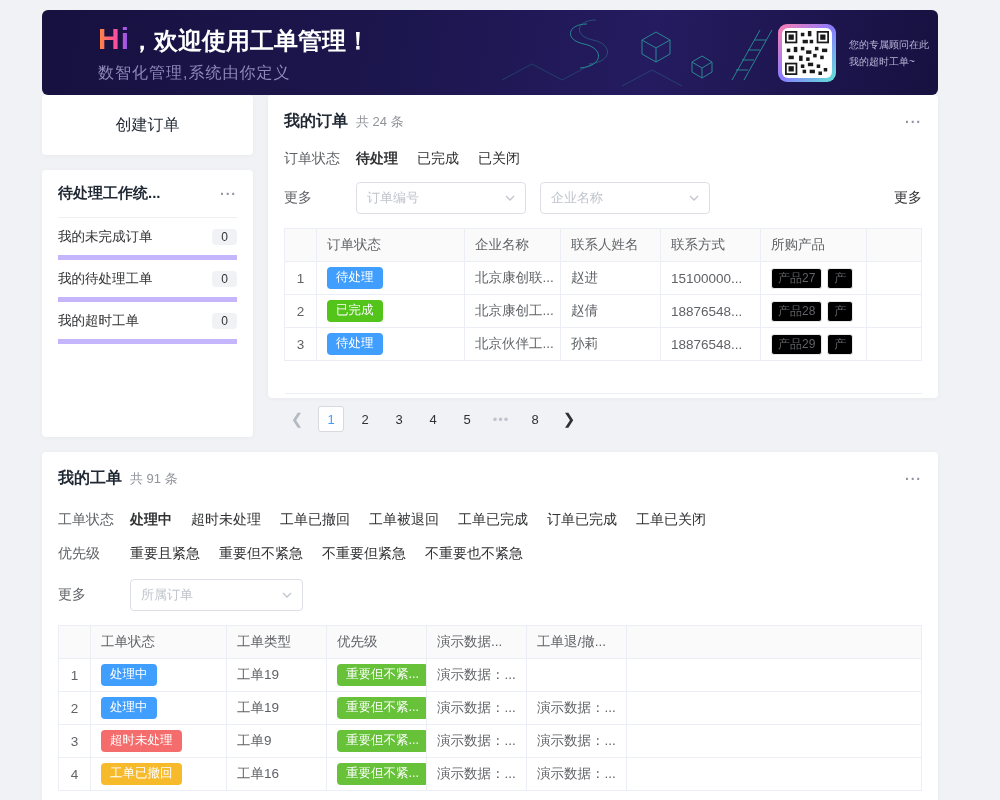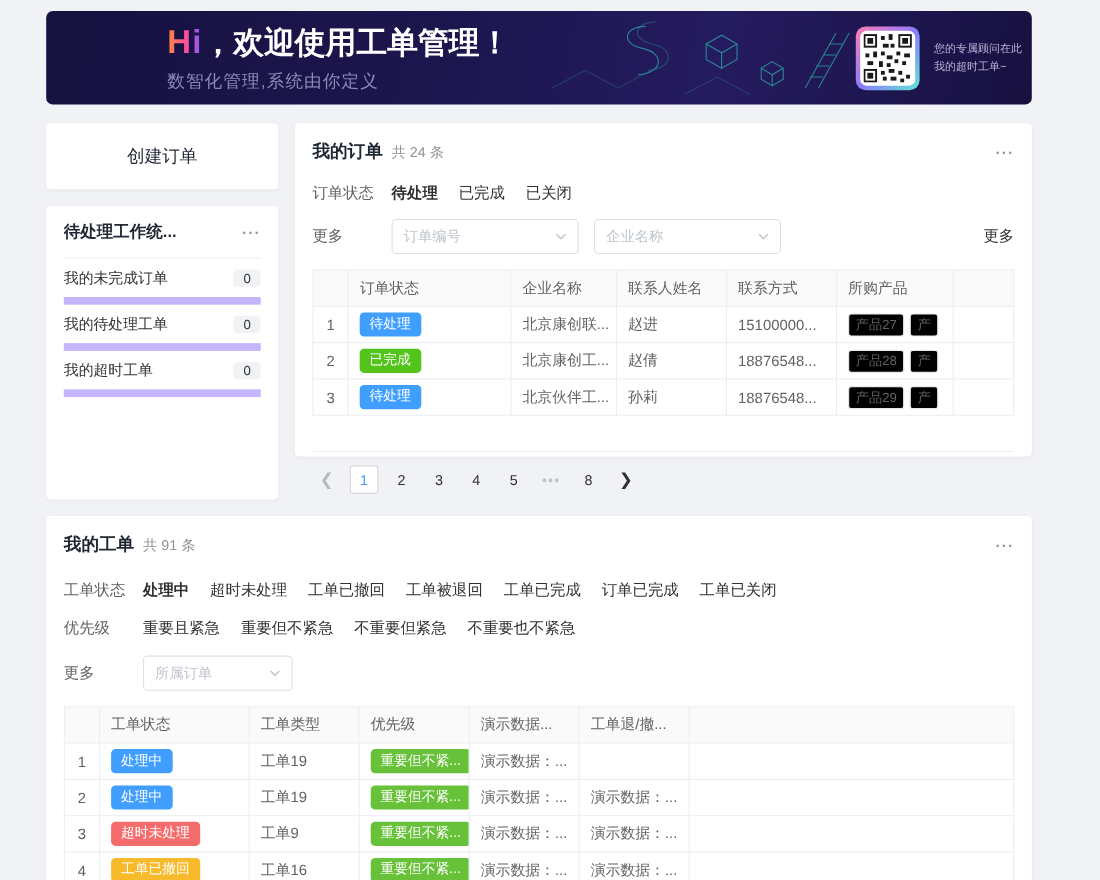--- a/index.html
+++ b/index.html
@@ -11,49 +11,49 @@
     font-size:14px; color:#303133;
   }
   .page { width:896px; padding-top:10px; margin-left:42px; }
 
   
   .banner {
     position:relative; height:85px; border-radius:6px; overflow:hidden;
     background:linear-gradient(100deg,#171140 0%,#1c164e 40%,#251b60 68%,#171140 100%);
     display:flex; align-items:center;
   }
-  .banner-left { padding-left:110px; position:relative; z-index:2; }
+  .banner-left { padding-left:56px; position:relative; z-index:2; }
   .greeting { display:flex; align-items:baseline; }
   .hi {
     font-size:30px; font-weight:800; letter-spacing:1px;
     background:linear-gradient(90deg,#ff8a3c 0%,#ff4d9e 55%,#7b5bff 100%);
     -webkit-background-clip:text; background-clip:text; color:transparent;
   }
-  .greet-rest { font-size:28px; font-weight:700; color:#ffffff; }
+  .greet-rest { font-size:24px; font-weight:700; color:#ffffff; }
   .banner-subtitle { margin-top:6px; font-size:16px; color:#8d89b9; letter-spacing:1px; }
   .deco { position:absolute; left:450px; top:0; z-index:1; }
   .qr-group { position:absolute; right:9px; top:50%; transform:translateY(-50%); display:flex; align-items:center; gap:13px; z-index:2; }
   .qr-frame {
     width:58px; height:58px; border-radius:9px; padding:4px;
     background:linear-gradient(135deg,#ff7fae 0%,#8a7bff 50%,#5fe6d4 100%);
   }
   .qr-inner { width:100%; height:100%; background:#ffffff; border-radius:6px; display:flex; align-items:center; justify-content:center; }
   .qr-caption { font-size:10px; color:#b9b5d8; line-height:1.7; white-space:nowrap; }
 
   
-  .content-row { display:flex; gap:15px; margin-top:17px; }
+  .content-row { display:flex; gap:15px; }
   .card { background:#ffffff; border-radius:4px; box-shadow:0 1px 4px rgba(0,0,0,0.04); }
   .left-col { width:211px; display:flex; flex-direction:column; gap:15px; flex-shrink:0; }
   .create-card { height:60px; display:flex; align-items:center; justify-content:center; }
   .create-btn { background:none; border:none; font:inherit; font-size:16px; font-weight:500; color:#1f2733; cursor:pointer; }
   .stats-card { height:267px; padding:0 16px; }
   .card-head { display:flex; justify-content:space-between; align-items:center; height:48px; border-bottom:1px solid #f0f0f0; }
   .card-title-sm { font-size:15px; font-weight:700; color:#1f2733; white-space:nowrap; overflow:hidden; }
   .more-dots { color:#8f94a0; font-weight:700; letter-spacing:1px; cursor:pointer; font-size:14px; }
-  .stat-row { display:flex; justify-content:space-between; align-items:center; height:42px; border-bottom:7px solid #c4b5fd; font-size:13.5px; cursor:pointer; }
+  .stat-row { display:flex; justify-content:space-between; align-items:center; height:42px; border-bottom:5px solid #c4b5fd; font-size:13.5px; cursor:pointer; }
   .count-badge { background:#f0f2f5; border-radius:4px; padding:1px 9px; font-size:12px; color:#303133; }
 
   
   .panel { padding:16px 16px 0; }
   .orders-panel { flex:1; height:303px; }
   .tickets-panel { margin-top:15px; height:400px; }
   .panel-head { display:flex; align-items:center; }
   .panel-title { font-size:16px; font-weight:700; color:#1f2733; }
   .panel-count { font-size:13px; color:#909399; margin-left:8px; }
   .panel-head .more-dots { margin-left:auto; }
@@ -62,21 +62,21 @@
   .filter-label { color:#606266; width:72px; flex-shrink:0; }
   .filter-opt { margin-right:19px; color:#303133; cursor:pointer; white-space:nowrap; }
   .filter-opt.active { font-weight:700; }
 
   .more-row { display:flex; align-items:center; margin-top:14px; }
   .select {
     height:32px; width:170px; border:1px solid #dcdfe6; border-radius:4px; background:#fff;
     display:flex; align-items:center; justify-content:space-between; padding:0 10px;
     color:#bfc4cc; font-size:13px; margin-right:14px; cursor:pointer;
   }
-  .select-sm { width:136px; }
+  .select-sm { width:173px; }
   .more-link { margin-left:auto; color:#303133; cursor:pointer; }
 
   
   table { width:100%; border-collapse:collapse; table-layout:fixed; font-size:13.5px; color:#606266; margin-top:14px; }
   th,td { border:1px solid #ebeef5; height:33px; padding:0 10px; text-align:left; white-space:nowrap; overflow:hidden; font-weight:400; }
   thead th { background:#fafafa; color:#606266; }
   .col-idx { text-align:center; padding:0 2px; }
   tr.filler td { border-left:none; border-right:none; }
   .badge { display:inline-block; padding:3px 9px; border-radius:4px; color:#fff; font-size:12.5px; line-height:1.25; }
   .badge.blue { background:#409eff; }

